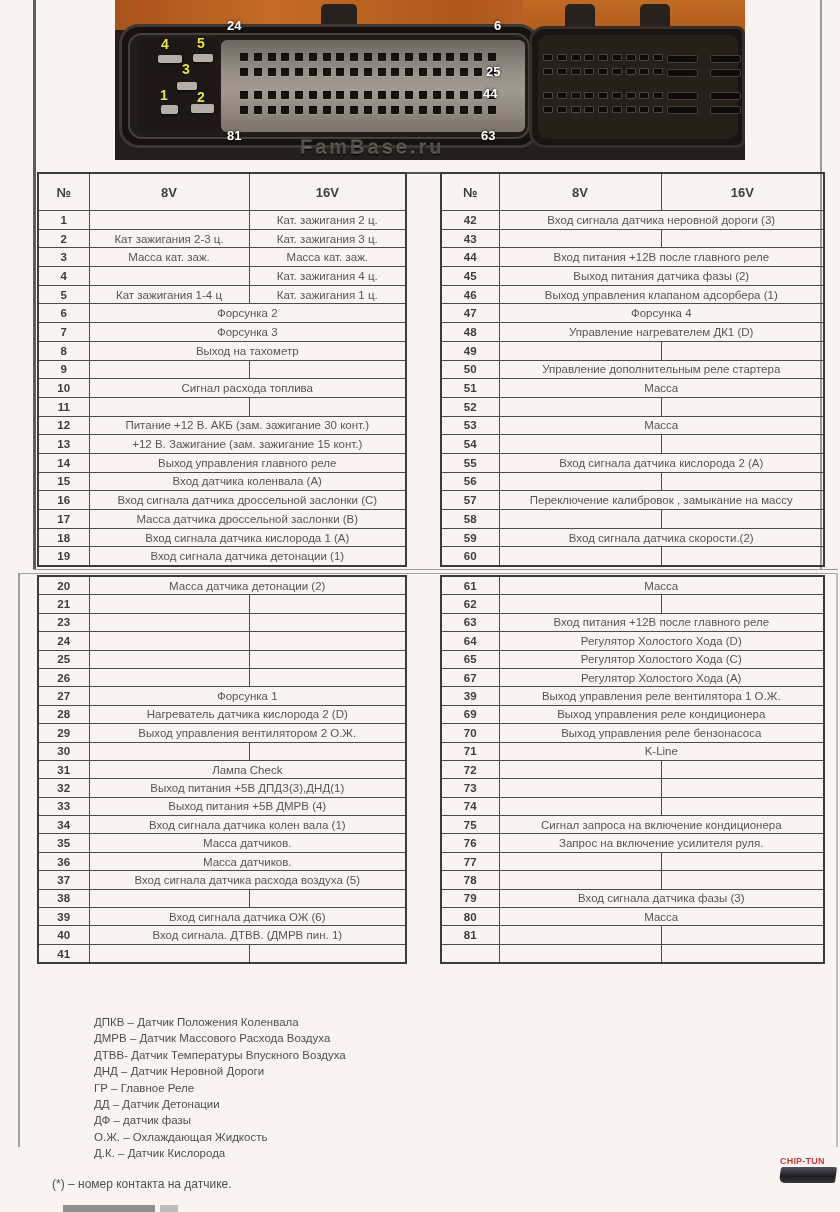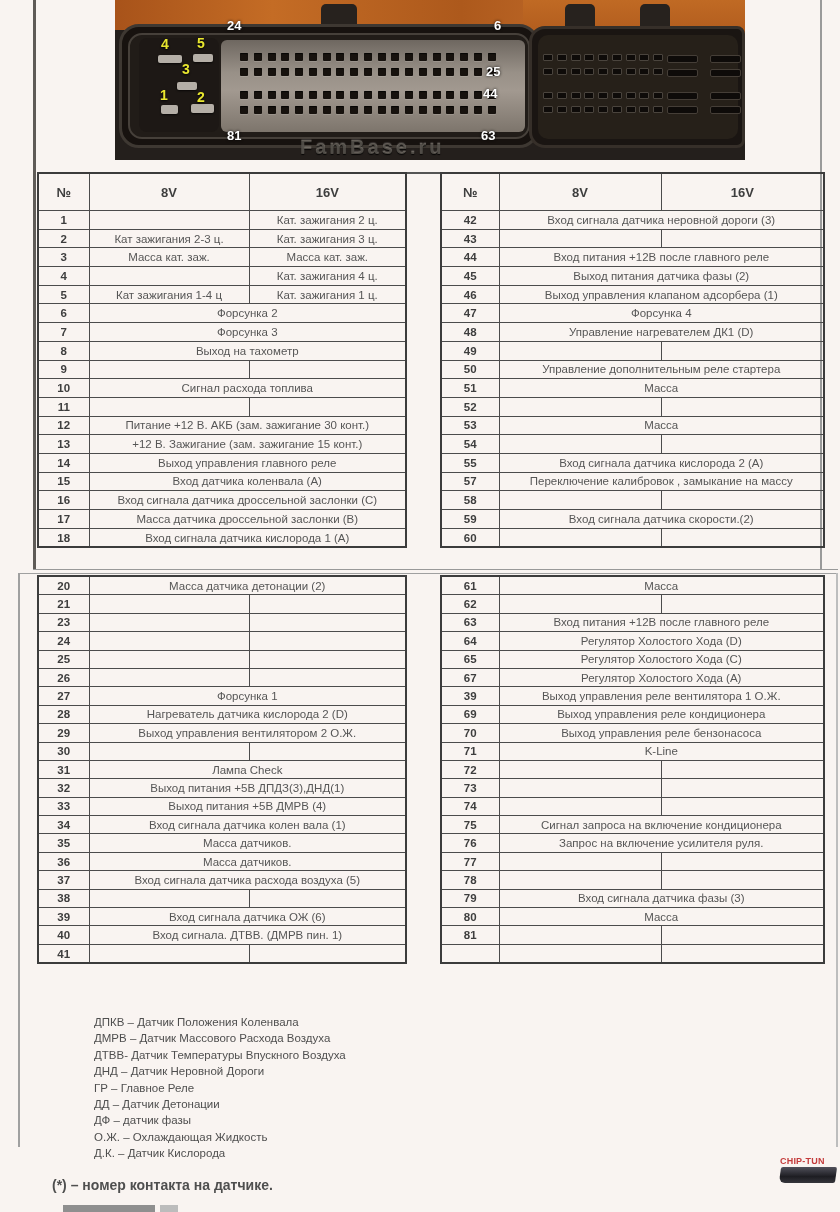--- a/index.html
+++ b/index.html
@@ -28,21 +28,21 @@
   .bottom-tbl td{height:17.4px;}
   .pin-table .num{font-weight:bold;color:#3e3e3e;}
   #tbl-left-top{left:37px;top:172px;width:368px;}
   #tbl-right-top{left:440px;top:172px;width:383px;}
   #tbl-left-bottom{left:37px;top:575px;width:368px;}
   #tbl-right-bottom{left:440px;top:575px;width:383px;}
 
   
   .legend{position:absolute;left:52px;top:1014px;font-size:11.5px;color:#4f4f4f;}
   .legend-line{height:16.4px;line-height:16.4px;white-space:pre;margin-left:42px;}
-  .footnote{position:absolute;left:52px;top:1177px;font-size:14px;color:#4f4f4f;font-weight:bold;}
+  .footnote{position:absolute;left:52px;top:1177px;font-size:12px;color:#4f4f4f;}
 
   
   .photo{position:absolute;left:115px;top:0;width:630px;height:160px;
     background:#241f1c;overflow:hidden;}
   .wood{position:absolute;left:0;top:0;width:100%;height:30px;
     background:linear-gradient(90deg,#a8531a,#c46c25 25%,#ad591c 55%,#c87230 85%,#b35e1f);}
   .wood2{position:absolute;left:408px;top:0;width:222px;height:56px;
     background:linear-gradient(180deg,#c06a24,#a8531a);}
   .tab{position:absolute;top:4px;width:36px;height:26px;background:#27221e;border-radius:5px 5px 0 0;}
   #tab-1{left:206px;} #tab-2{left:450px;width:30px;} #tab-3{left:525px;width:30px;}
@@ -381,20 +381,24 @@
         <td colspan="2">Вход сигнала датчика дроссельной заслонки (С)</td>
       </tr>
       <tr>
         <td class="num">17</td>
         <td colspan="2">Масса датчика дроссельной заслонки (В)</td>
       </tr>
       <tr>
         <td class="num">18</td>
         <td colspan="2">Вход сигнала датчика кислорода 1 (А)</td>
       </tr>
+      <tr>
+        <td class="num">19</td>
+        <td colspan="2">Вход сигнала датчика детонации (1)</td>
+      </tr>
     </tbody>
 </table>
 
 <table class="pin-table" id="tbl-right-top">
   <colgroup>
       <col style="width:58px">
       <col style="width:162px">
       <col style="width:163px">
     </colgroup>
   <thead>
@@ -459,20 +463,25 @@
       <tr>
         <td class="num">54</td>
         <td></td>
         <td></td>
       </tr>
       <tr>
         <td class="num">55</td>
         <td colspan="2">Вход сигнала датчика кислорода 2 (А)</td>
       </tr>
       <tr>
+        <td class="num">56</td>
+        <td></td>
+        <td></td>
+      </tr>
+      <tr>
         <td class="num">57</td>
         <td colspan="2">Переключение калибровок , замыкание на массу</td>
       </tr>
       <tr>
         <td class="num">58</td>
         <td></td>
         <td></td>
       </tr>
       <tr>
         <td class="num">59</td>

